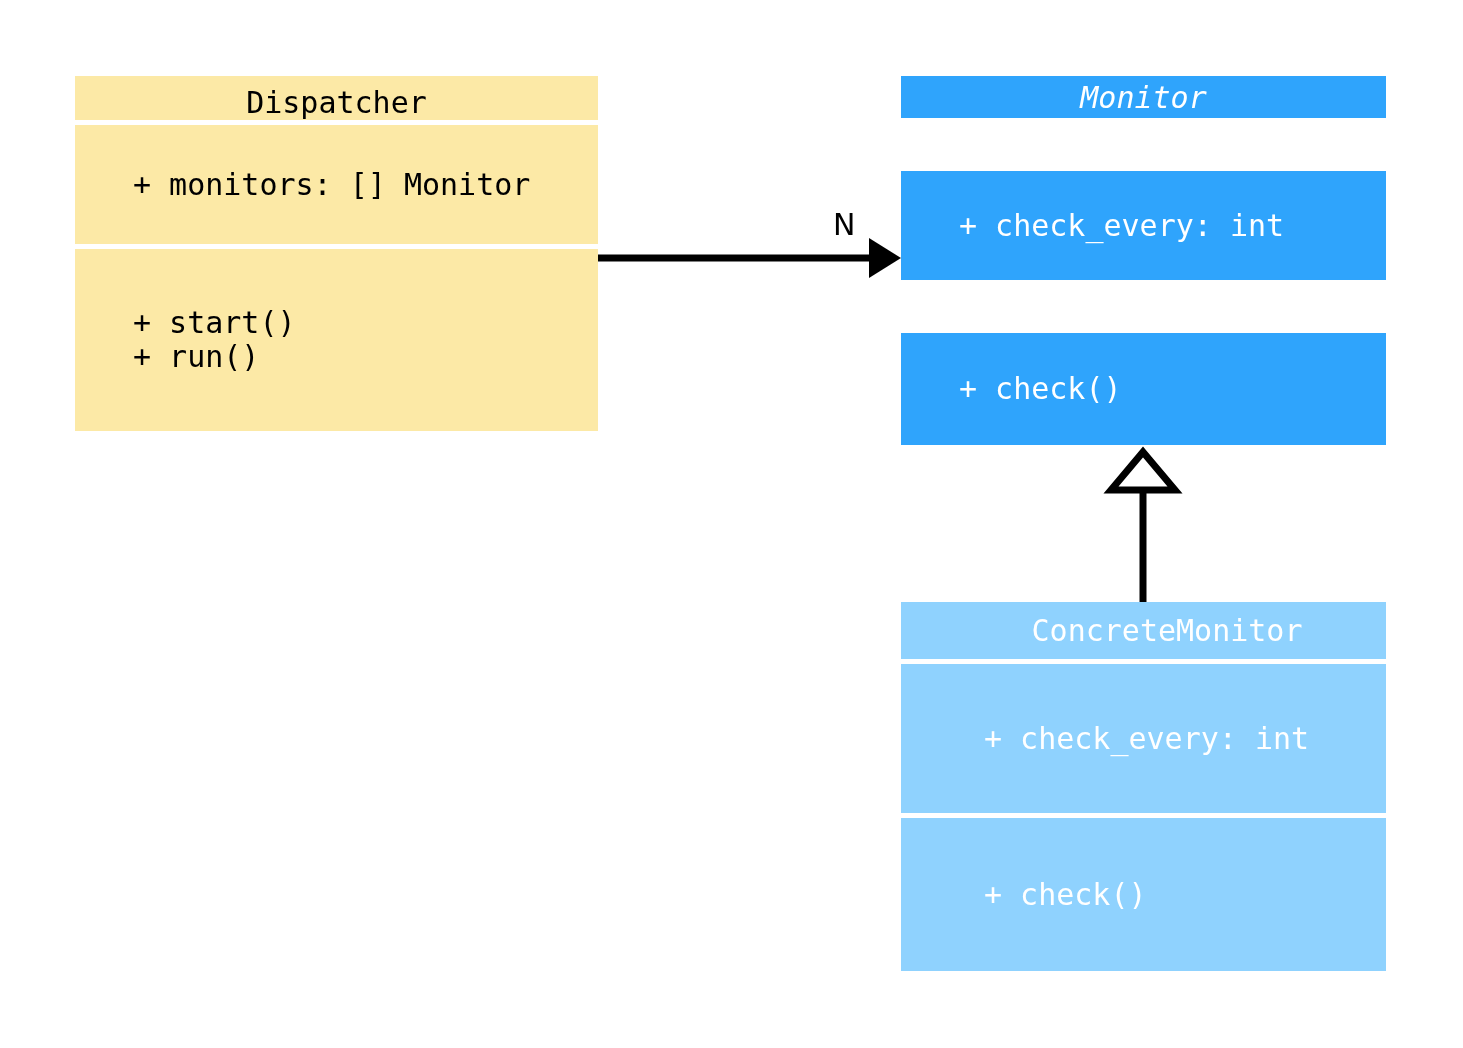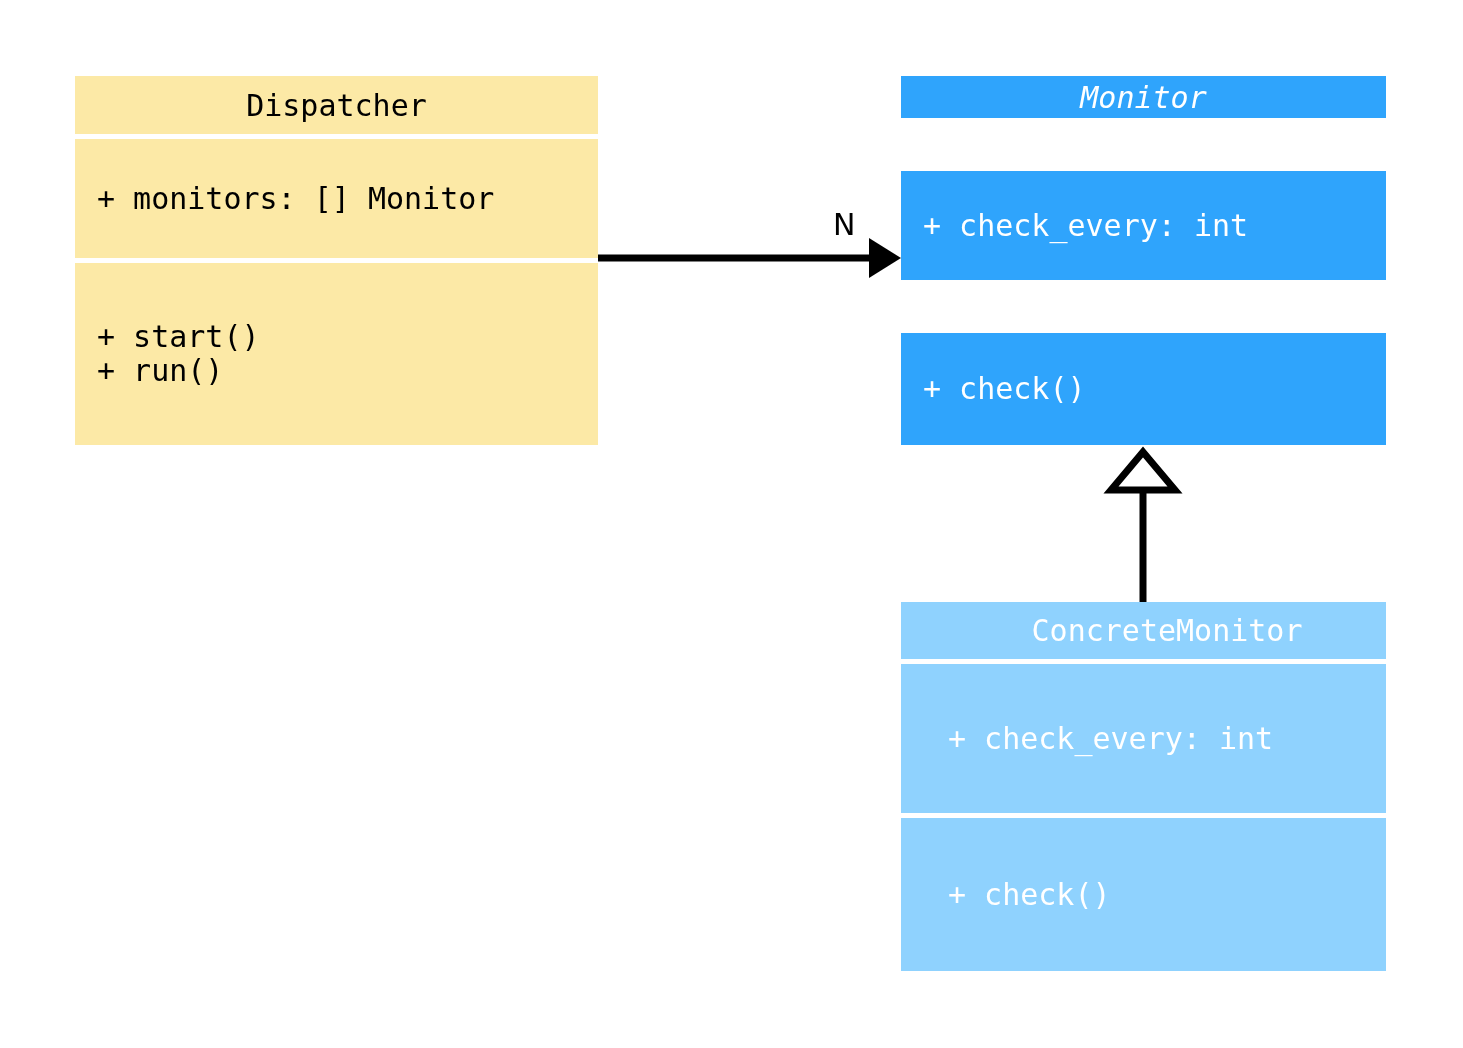--- a/index.html
+++ b/index.html
@@ -49,20 +49,21 @@
   .uml-members {
     display: flex;
     flex-direction: column;
     justify-content: center;
     padding-left: 22px;
     font-size: 30px;
     line-height: 34px;
   }
   .uml-members .member-line {
     white-space: pre;
+    margin-left: 36px;
   }
 
   
   .box-dispatcher .uml-compartment {
     background: #fce9a6;
     color: #000000;
   }
 
   
   .box-monitor .uml-compartment {
@@ -99,21 +100,21 @@
     white-space: nowrap;
   }
 </style>
 </head>
 <body>
 
 <div id="canvas">
 
   <div class="uml-class box-dispatcher" style="left:75px; top:76px; width:523px; height:369px;">
 
-    <div class="uml-compartment uml-title" style="height:58px;">
+    <div class="uml-compartment uml-title" style="height:44px;align-items:flex-end;">
       <span>Dispatcher</span>
     </div>
 
     <div class="uml-gap"></div>
 
     <div class="uml-compartment uml-members" style="height:119px;">
       <div class="member-line">+ monitors: [] Monitor</div>
     </div>
 
     <div class="uml-gap"></div>

